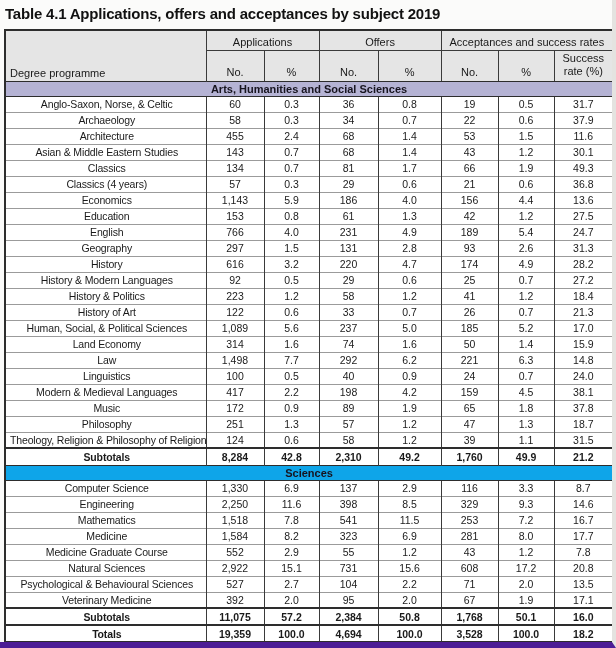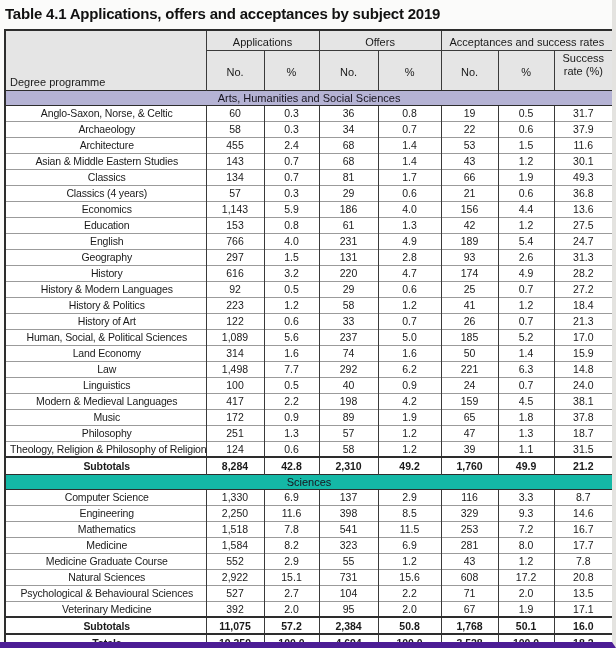--- a/index.html
+++ b/index.html
@@ -58,33 +58,33 @@
     font-size: 11px;
     background: #e5e5e5;
     text-align: center;
     vertical-align: bottom;
   }
   tr.group-head th { height: 20px; padding-bottom: 2px; }
   tr.sub-head th {
     height: 27px;
     border-top: 1px solid #3a3a3a;
     border-bottom: 1px solid #2d2d2d;
-    padding-bottom: 12px;
+    padding-bottom: 3px;
   }
   th.deg {
     text-align: left;
     padding-left: 4px;
     vertical-align: bottom;
     padding-bottom: 3px;
   }
   th.sr { line-height: 1.2; padding-bottom: 2px; }
 
   tr.band-row td {
     text-align: center;
-    font-weight: normal;
+    font-weight: bold;
     font-size: 11px;
     height: 15px;
     padding: 0;
     border-top: 1px solid #2d2d2d;
     border-bottom: 1px solid #2d2d2d;
     color: #17141f;
   }
   tr.data-row td { height: 16px; border-top: 1px solid #9b9b9b; }
   tr.data-row td.c-name {
     text-align: center;
@@ -361,21 +361,21 @@
           <td class="c-name">Subtotals</td>
           <td class="c-num">8,284</td>
           <td class="c-num">42.8</td>
           <td class="c-num">2,310</td>
           <td class="c-num">49.2</td>
           <td class="c-num">1,760</td>
           <td class="c-num">49.9</td>
           <td class="c-num">21.2</td>
         </tr>
         <tr class="band-row">
-          <td colspan="8" style="background: #14b8a6; text-align: center;">Sciences</td>
+          <td colspan="8" style="background: #0ea5e9; text-align: center;">Sciences</td>
         </tr>
         <tr class="data-row">
           <td class="c-name">Computer Science</td>
           <td class="c-num">1,330</td>
           <td class="c-num">6.9</td>
           <td class="c-num">137</td>
           <td class="c-num">2.9</td>
           <td class="c-num">116</td>
           <td class="c-num">3.3</td>
           <td class="c-num">8.7</td>

